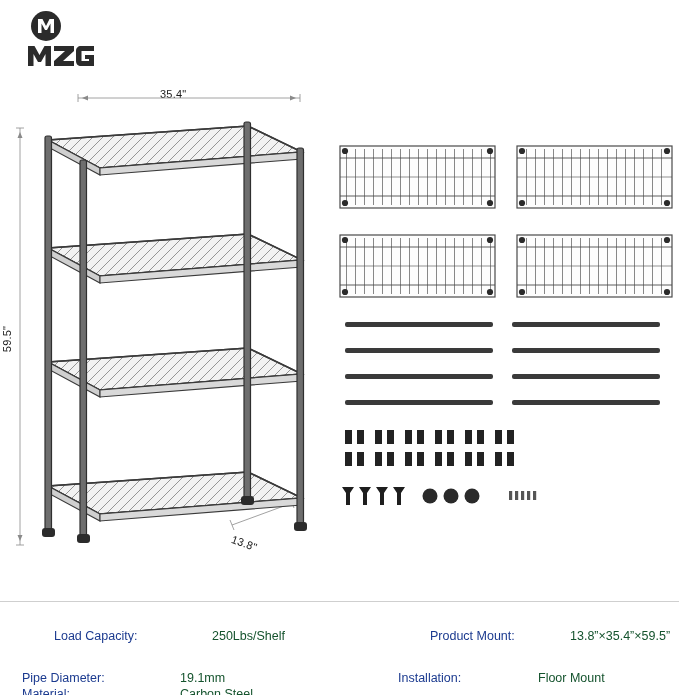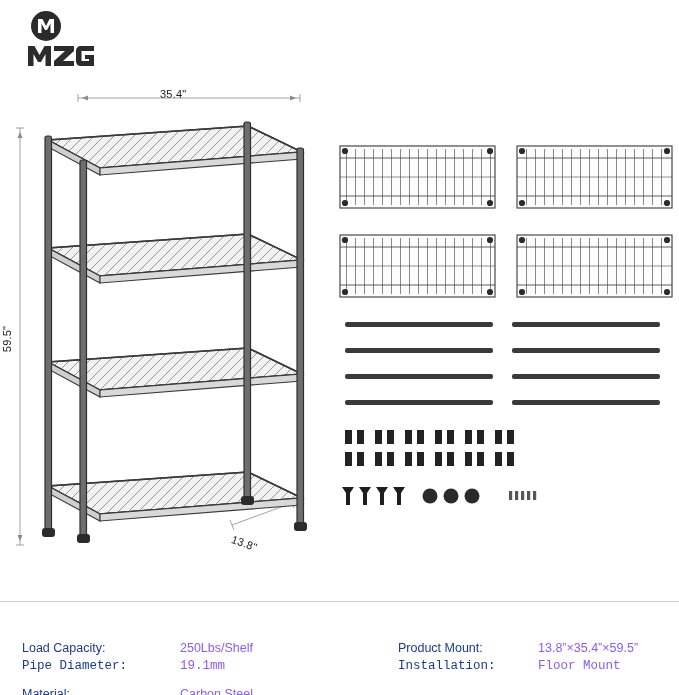--- a/index.html
+++ b/index.html
@@ -86,29 +86,29 @@
   .spec-key {
     position: absolute;
     font-size: 12.5px;
     color: #1b3a8f;
     font-weight: normal;
     white-space: nowrap;
   }
   .spec-val {
     position: absolute;
     font-size: 12.5px;
-    color: #8b5cf6;
+    color: #14532d;
     white-space: nowrap;
   }
   .col-left-key  { left: 22px; }
   .col-left-val  { left: 180px; }
   .col-right-key { left: 398px; }
   .col-right-val { left: 538px; }
-  .r0 { top: 26px; }
-  .r1 { top: 44px; font-family: Liberation Mono, monospace; }
+  .r0 { top: 14px; margin-left: 32px; }
+  .r1 { top: 56px; }
   .r2 { top: 72px; }
 </style>
 </head>
 <body>
 
 <div id="page">
 
   <div class="logo">
     <svg width="82" height="58" viewBox="0 0 82 58" xmlns="http://www.w3.org/2000/svg">
       <circle cx="28" cy="16" r="15" fill="#2b2b2b"></circle>

